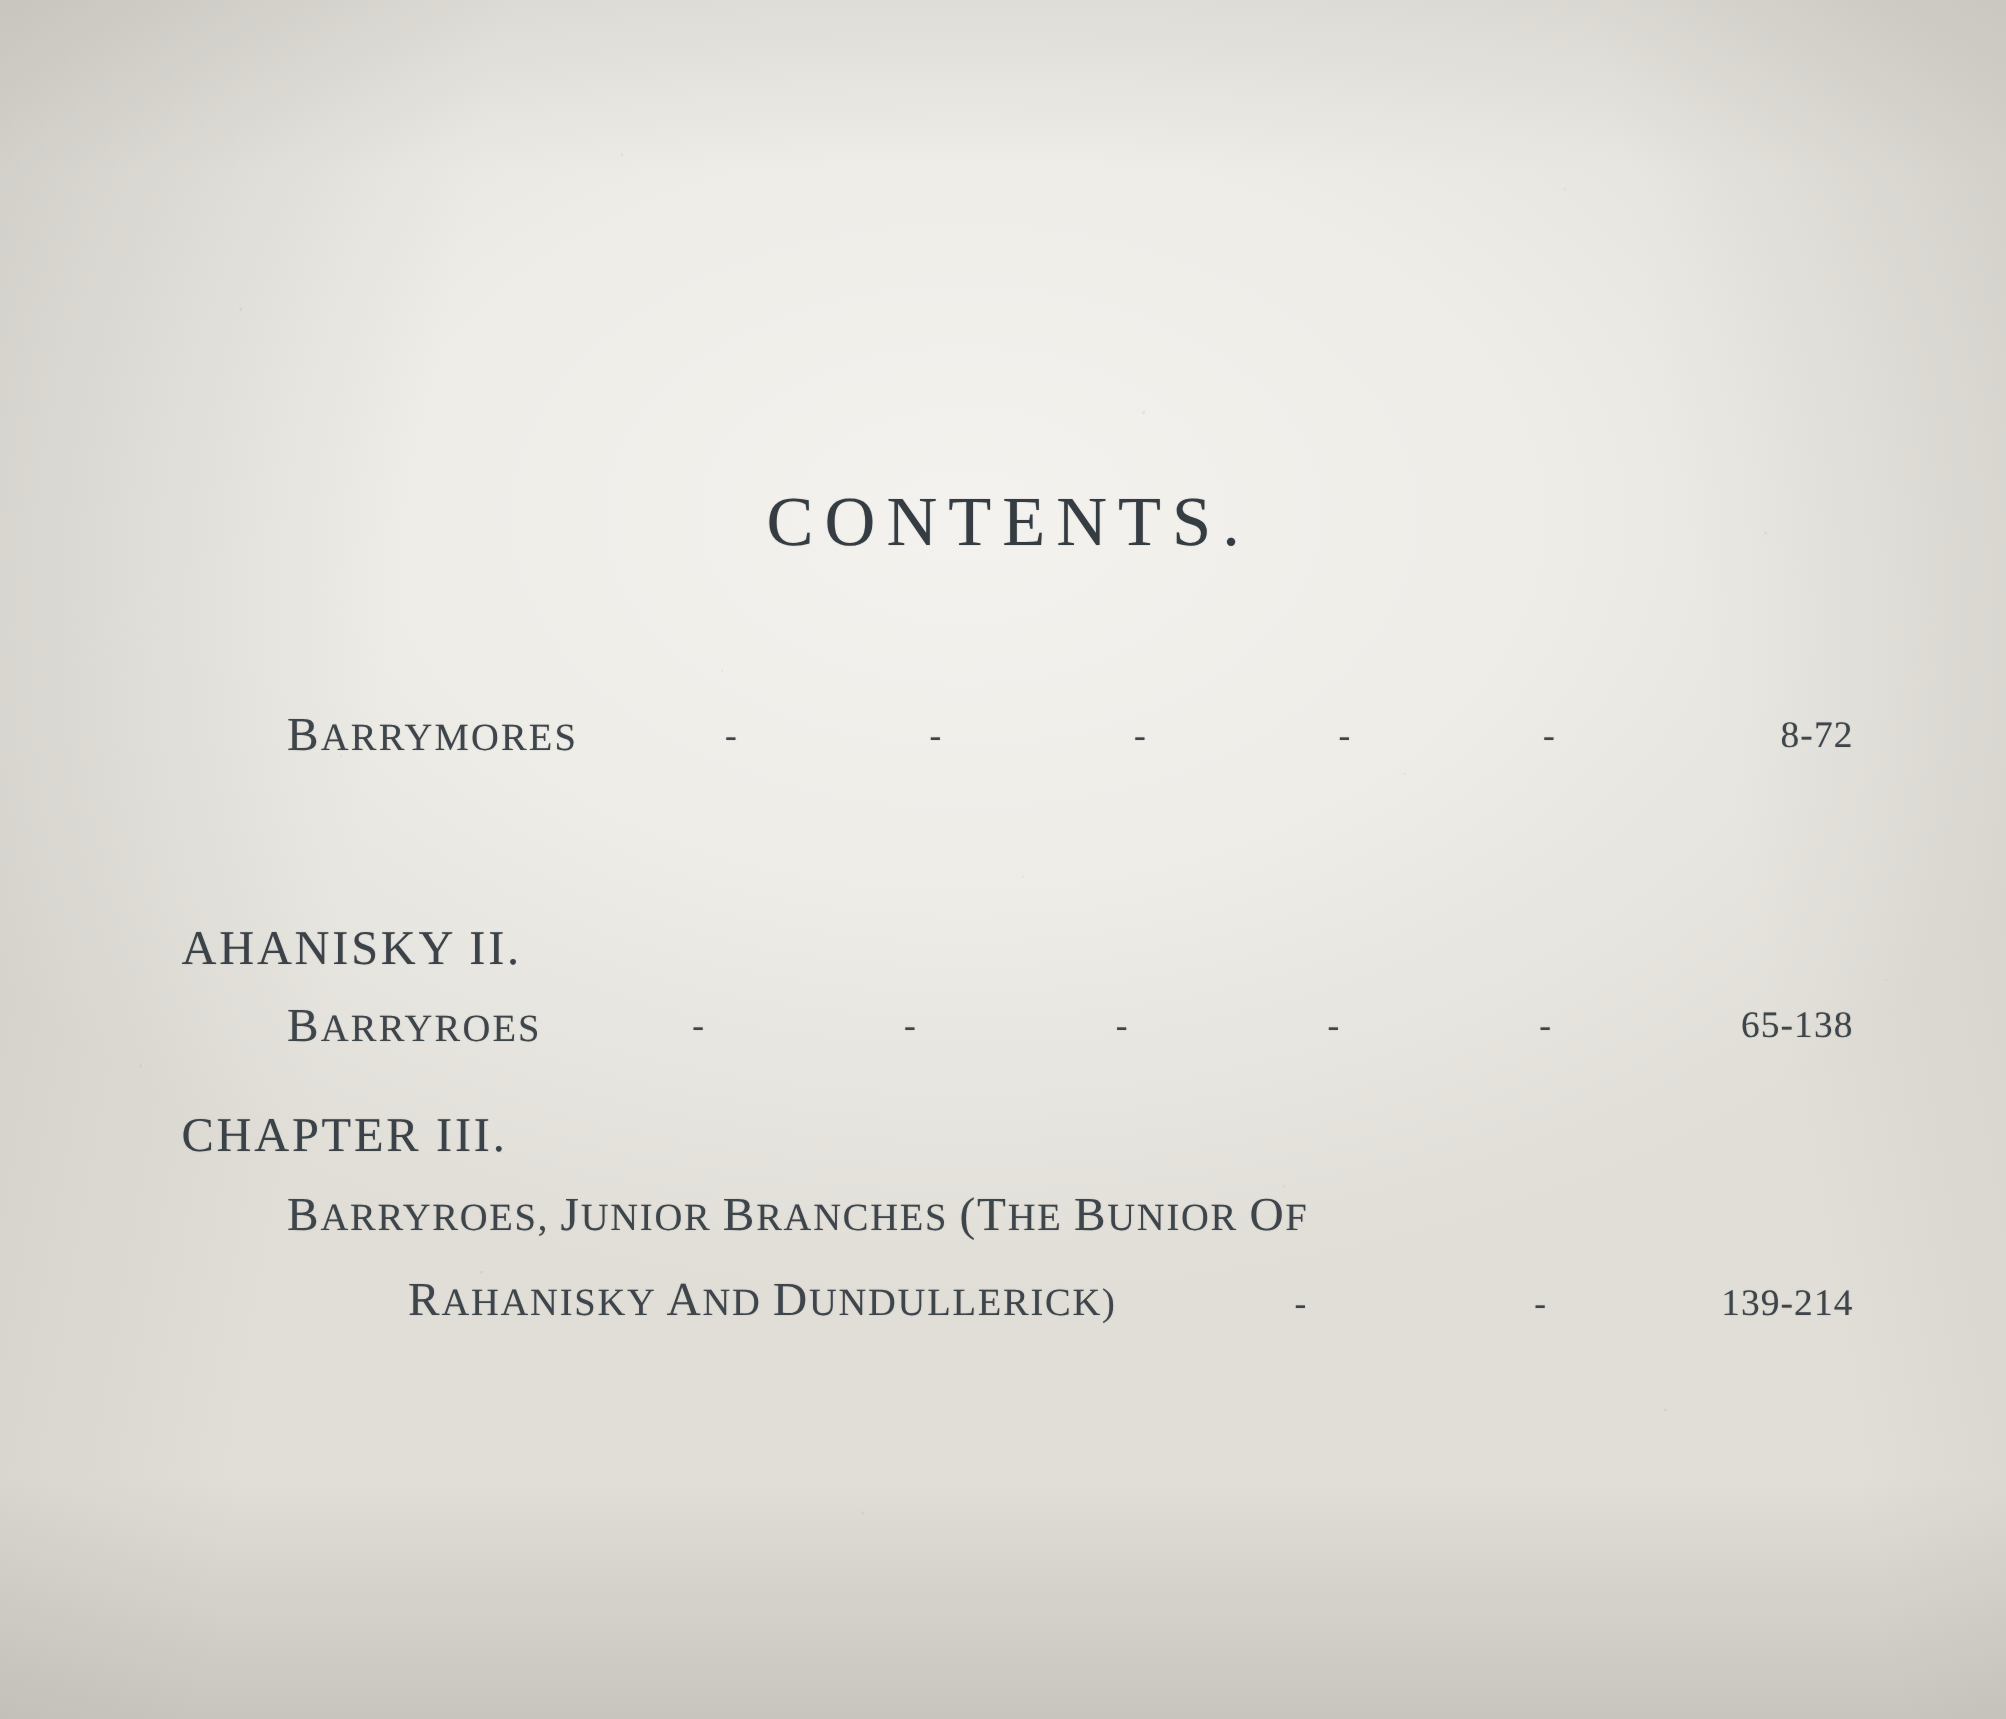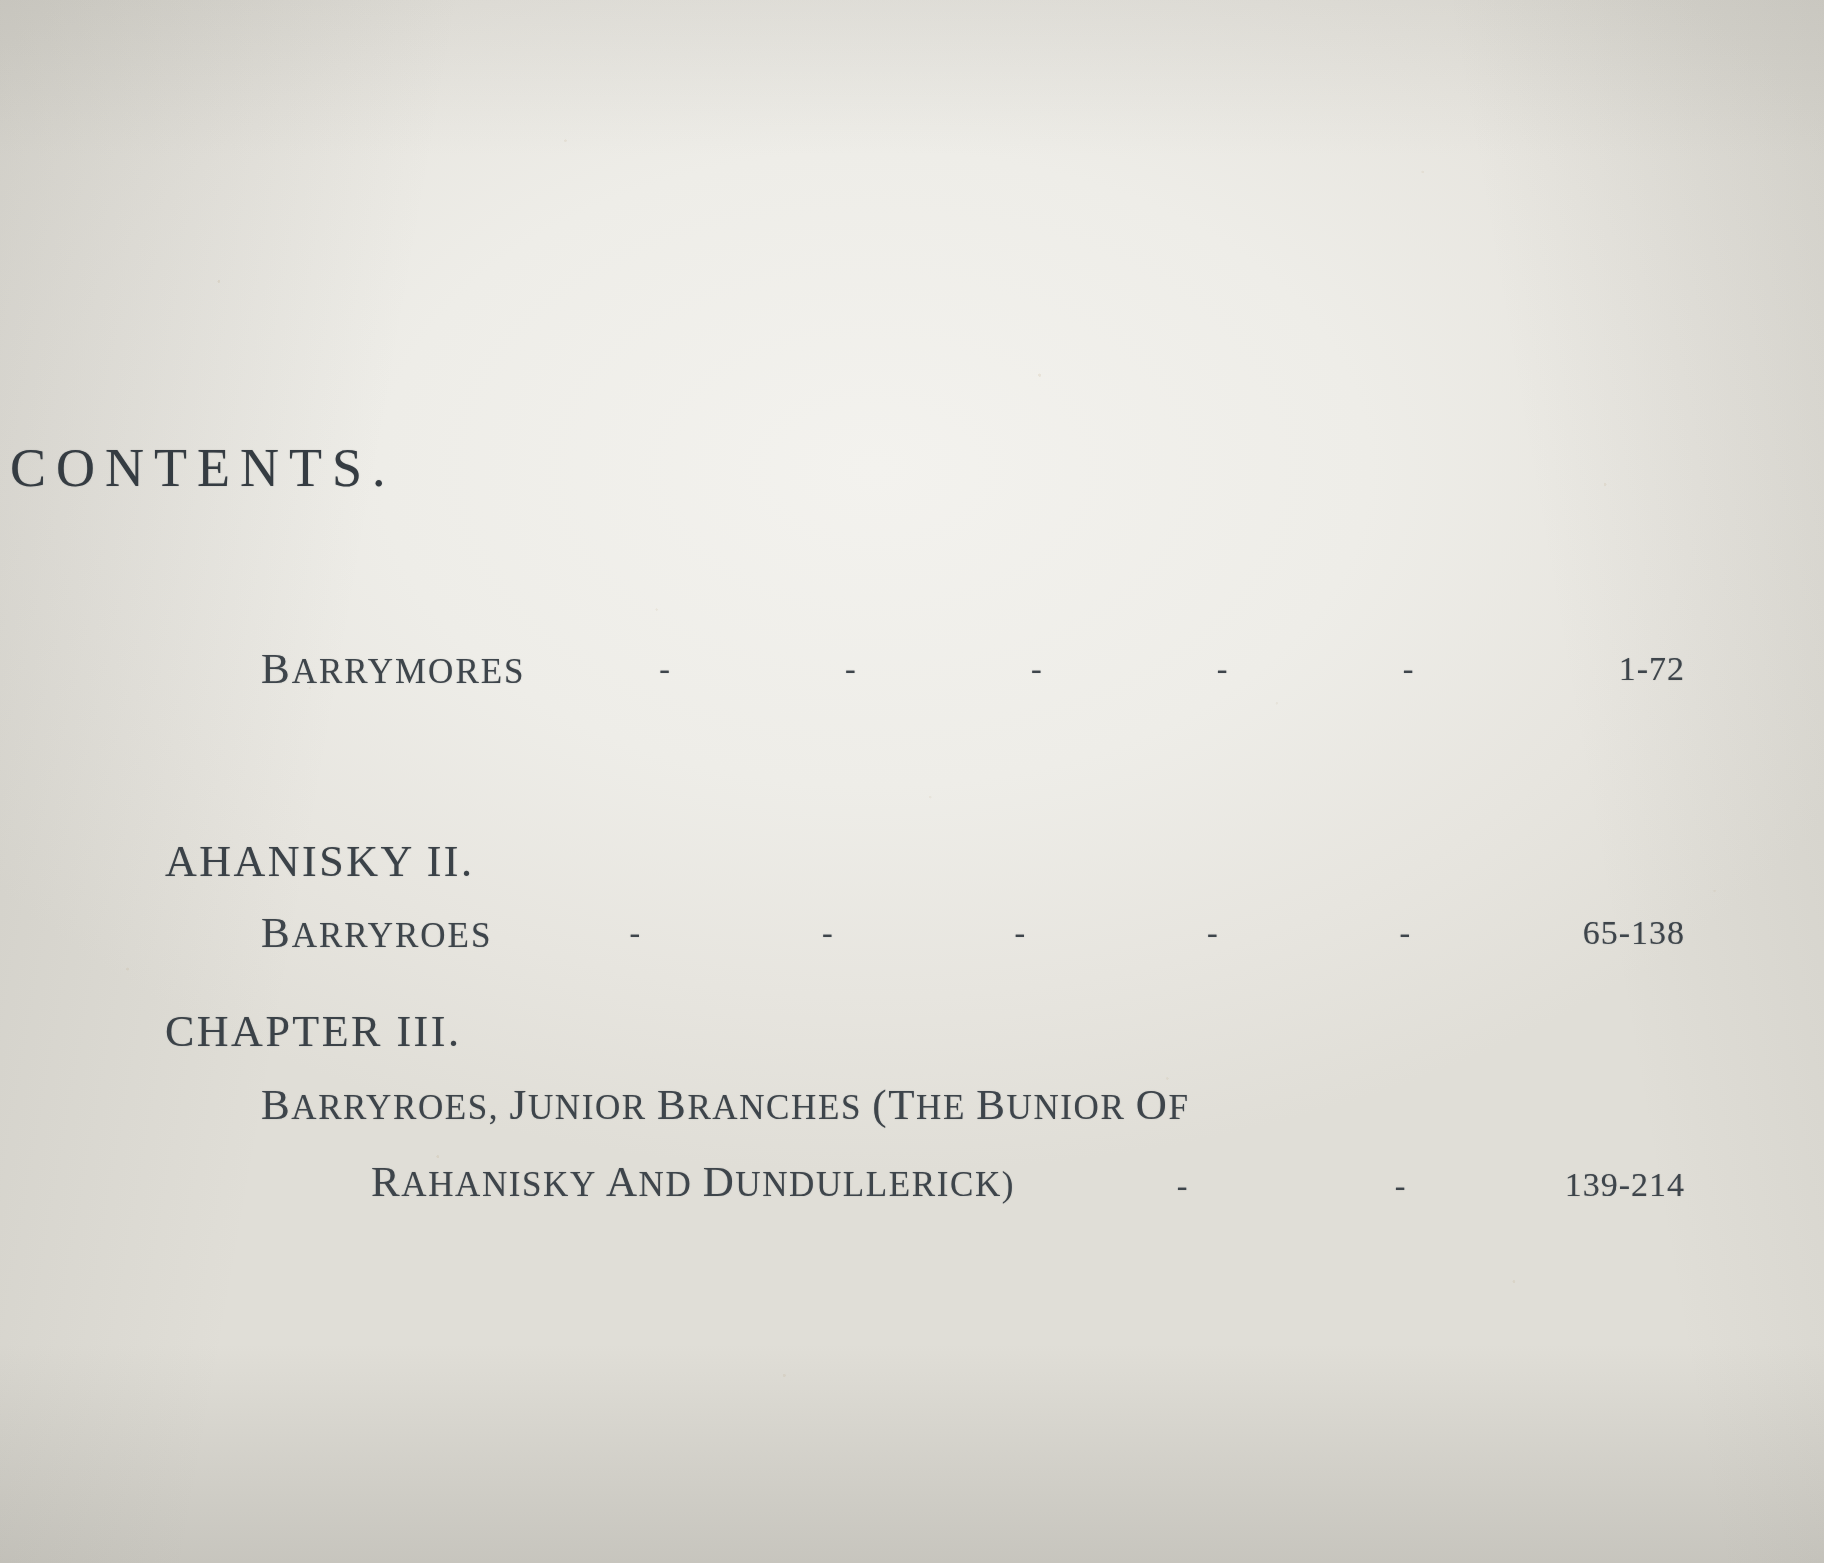--- a/index.html
+++ b/index.html
@@ -68,22 +68,22 @@
     width: 1824px;
     height: 1563px;
     color: #3c4348;
   }
 
   .toc-title {
     position: absolute;
     left: 0;
     top: 437px;
     width: 1824px;
-    text-align: left;
-    font-size: 54px;
+    text-align: center;
+    font-size: 64px;
     letter-spacing: 10px;
     color: #353c42;
     text-indent: 10px;
   }
 
   .entry {
     position: absolute;
     left: 165px;
     width: 1520px;
   }
@@ -181,21 +181,21 @@
         <div class="entry-title">
           <span class="sc">B</span><span>ARRYMORES</span>
         </div>
         <div class="leaders">
           <span>-</span>
           <span>-</span>
           <span>-</span>
           <span>-</span>
           <span>-</span>
         </div>
-        <div class="page-nums">1-72</div>
+        <div class="page-nums">8-72</div>
       </div>
     </div>
 
     <div class="entry entry-2">
       <div class="chapter-label">AHANISKY II.</div>
       <div class="entry-row">
         <div class="entry-title">
           <span class="sc">B</span><span>ARRYROES</span>
         </div>
         <div class="leaders">

